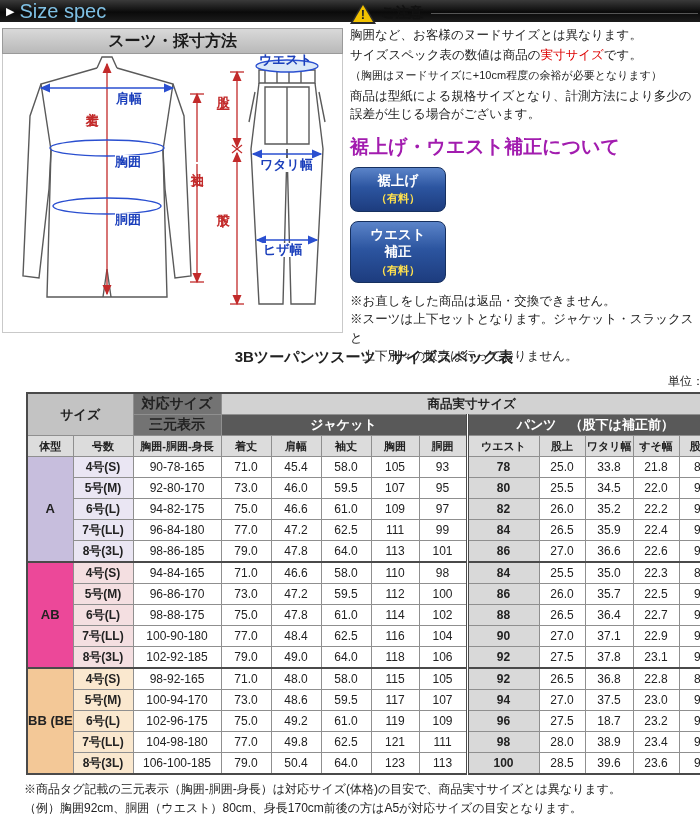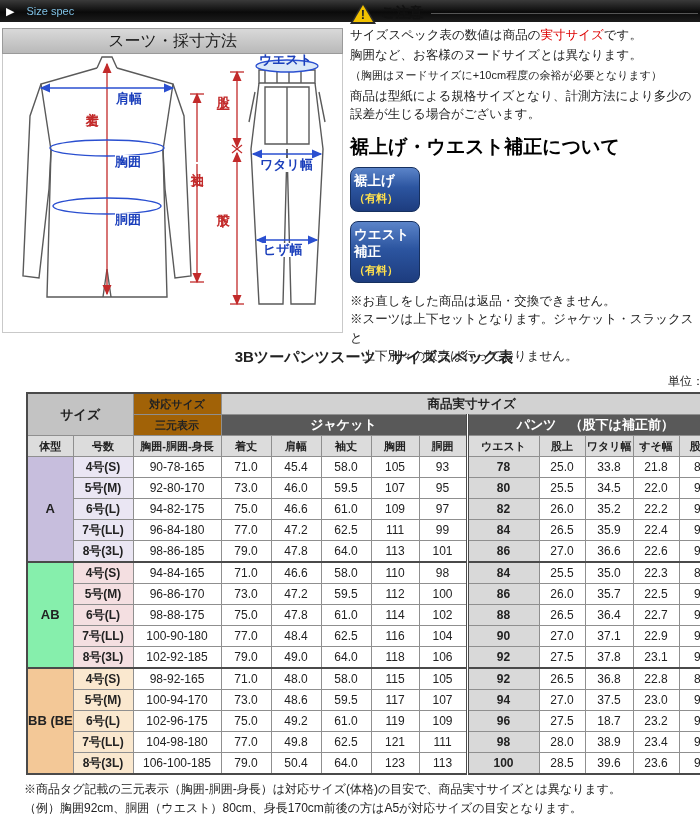--- a/index.html
+++ b/index.html
@@ -5,28 +5,28 @@
   html,body{margin:0;padding:0;background:#fff;}
   .page{position:relative;width:700px;height:834px;background:#fff;overflow:hidden;
         font-family:"Liberation Sans",sans-serif;color:#222;}
 
   
   .topbar{position:absolute;left:0;top:0;width:700px;height:22px;
           background:linear-gradient(180deg,#3a3a3a 0%,#0a0a0a 55%,#1c1c1c 100%);
           display:flex;align-items:center;padding:0 6px;box-sizing:border-box;}
   .topbar .tri{color:#fff;font-size:11px;margin-right:4px;}
   .topbar .t1{color:#fff;font-weight:bold;font-size:15px;letter-spacing:1px;}
-  .topbar .t2{color:#7fc0e4;font-size:11px;margin-left:8px;}
+  .topbar .t2{color:#7fc0e4;font-size:20px;margin-left:1px;}
 
   
   .left-panel{position:absolute;left:2px;top:28px;width:341px;}
   .panel-title{height:24px;line-height:24px;text-align:center;
                background:linear-gradient(180deg,#d9d9d9,#b9b9b9);
                border:1px solid #9a9a9a;font-family:"Liberation Serif",serif;
-               font-weight:normal;font-size:16px;color:#1a1a1a;}
+               font-weight:bold;font-size:16px;color:#1a1a1a;}
   .diagram-box{position:relative;width:339px;height:278px;border:1px solid #c9c9c9;
                border-top:none;background:#fff;}
   .vlabel{writing-mode:vertical-rl;text-orientation:upright;letter-spacing:1px;}
   .dlabel{position:absolute;font-size:13px;font-weight:bold;background:#fff;line-height:1.05;}
   .dblue{color:#1b3fbb;}
   .dred{color:#c22a2a;}
 
   
   .right-panel{position:absolute;left:350px;top:2px;width:348px;}
   .notice-head{display:flex;align-items:center;margin:0 0 3px 0;}
@@ -38,49 +38,49 @@
               border-left:10px solid transparent;border-right:10px solid transparent;
               border-bottom:17px solid #f2c200;}
   .warn-bang{position:absolute;left:0;top:5px;width:26px;text-align:center;
              font-weight:bold;font-size:13px;color:#222;}
   .notice-title{font-family:"Liberation Serif",serif;font-weight:bold;font-size:14px;color:#111;}
   .rule{flex:1;border-top:1px solid #555;margin-left:8px;height:0;}
   .right-panel p{margin:2px 0;font-size:12.5px;line-height:1.42;}
   .right-panel p.small{font-size:11px;margin:3px 0 5px 0;}
   .red{color:#dd0000;}
   .hem-heading{font-family:"Liberation Serif",serif;font-weight:bold;font-size:19px;
-               color:#000000;margin:10px 0 7px 0;}
+               color:#a21caf;margin:10px 0 7px 0;}
   .hem-item{display:flex;gap:8px;margin-bottom:9px;align-items:flex-start;}
-  .badge{flex:0 0 62px;border-radius:8px;
+  .badge{flex:0 0 62px;border-radius:8px;text-align:center;
          background:linear-gradient(180deg,#5b84c9 0%,#2c55a0 45%,#1d3c7e 100%);
          border:1px solid #16305f;color:#fff;font-family:"Liberation Serif",serif;
-         font-weight:bold;font-size:13.5px;line-height:1.3;padding:4px 3px;}
+         font-weight:bold;font-size:13.5px;line-height:1.3;padding:4px 16px;}
   .badge .fee{color:#ffe14d;font-size:11px;}
   .hem-text{font-size:12.5px;line-height:1.42;white-space:pre-line;}
   .hem-notes{font-size:12.5px;line-height:1.45;white-space:pre-line;margin-top:4px;}
 
   
   .table-area{position:absolute;left:0;top:346px;width:700px;padding-left:24px;}
   .tbl-title{text-align:center;font-weight:bold;font-size:15px;margin:2px 0 6px 0;}
   .unit{text-align:right;font-size:12px;margin:0 4px 2px 0;}
   table.spec{border-collapse:collapse;table-layout:fixed;width:696px;margin-left:2px;
              font-size:12px;border:2px solid #4a4a4a;}
   table.spec th,table.spec td{border:1px solid #8f8f8f;text-align:center;
              padding:0;height:20px;overflow:hidden;white-space:nowrap;}
   .sz-head{background:#c3c3c3;font-size:13px;font-weight:bold;}
-  .white-h{background:#a16207;font-weight:bold;font-size:11px;margin-top:47px;}
+  .white-h{background:#737373;font-weight:bold;font-size:14px;margin-top:47px;}
   .light-h{background:#d2d2d2;font-weight:bold;font-size:12.5px;}
   .dark-h{background:#595959;color:#fff;font-weight:bold;font-size:13px;}
   .sub-h{background:#dcdcdc;font-weight:bold;font-size:11px;}
   tbody td{background:#fff;}
   td.waist{background:#d9d9d9;font-weight:bold;}
   .dbl{border-left:3px double #4a4a4a !important;}
   th.taikei{font-weight:bold;font-size:13px;white-space:pre-line;line-height:1.2;}
   .taikei-0{background:#c7bedd;}
-  .taikei-1{background:#86efac;margin-left:35px;}
+  .taikei-1{background:#ec4899;margin-left:35px;}
   .taikei-2{background:#f3c897;}
   td.gosu{font-weight:bold;font-size:12px;}
   .gosu-0{background:#eae6f3;}
   .gosu-1{background:#f4dfe1;}
   .gosu-2{background:#fae8cf;}
   tr.group-start th,tr.group-start td{border-top:2px solid #4a4a4a;}
   .footnote{text-align:left;font-size:12px;line-height:1.55;margin-top:5px;}
   .footnote + .footnote{margin-top:0;}
 </style>
 </head>
@@ -162,22 +162,22 @@
   <div class="right-panel">
     <div class="notice-head">
       <span class="warn">
         <span class="warn-outer"></span>
           <span class="warn-inner"></span>
           <span class="warn-bang">!</span>
       </span>
       <span class="notice-title">ご注意</span>
       <span class="rule"></span>
     </div>
+    <p>胸囲など、お客様のヌードサイズとは異なります。</p>
     <p><span>サイズスペック表の数値は商品の</span><span class="red">実寸サイズ</span><span>です。</span></p>
-    <p>胸囲など、お客様のヌードサイズとは異なります。</p>
     <p class="small">（胸囲はヌードサイズに+10cm程度の余裕が必要となります）</p>
     <p>商品は型紙による規格サイズとなり、計測方法により多少の誤差が生じる場合がございます。</p>
 
     <div class="hem-heading">裾上げ・ウエスト補正について</div>
 
     <div class="hem-item">
       <div class="badge">
         <span style="white-space:pre-line;">裾上げ</span><br>
         <span class="fee">（有料）</span>
       </div>

